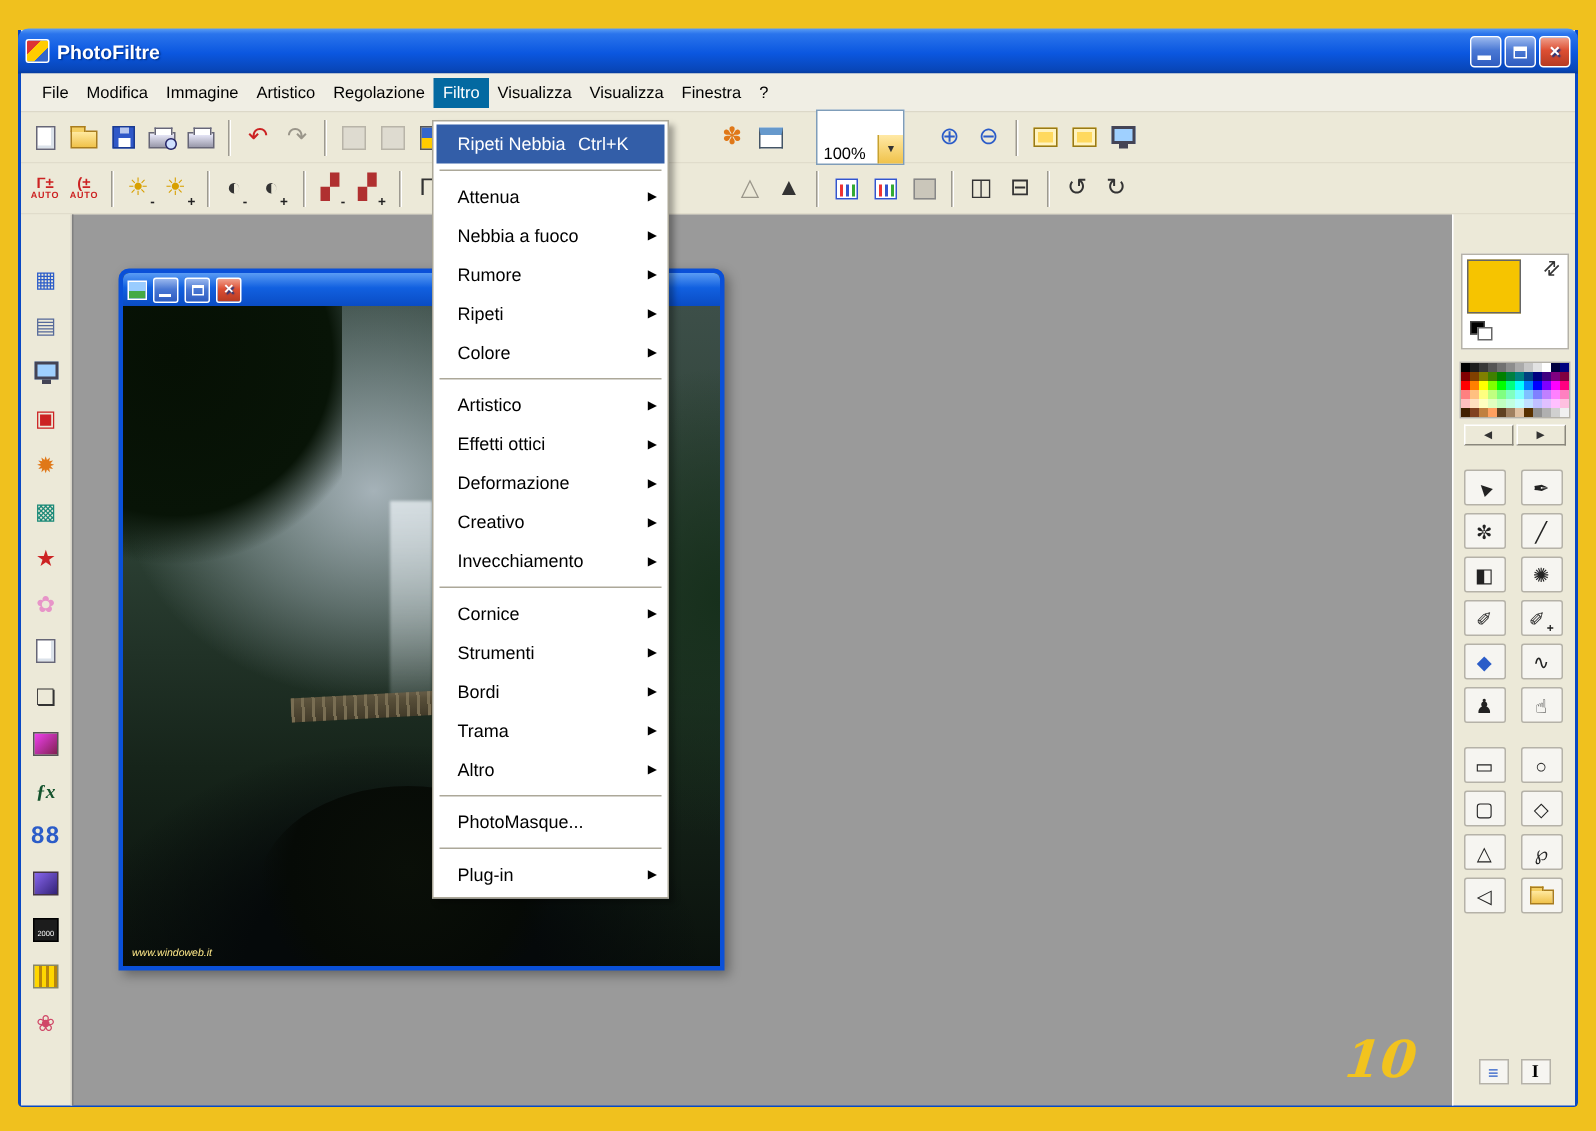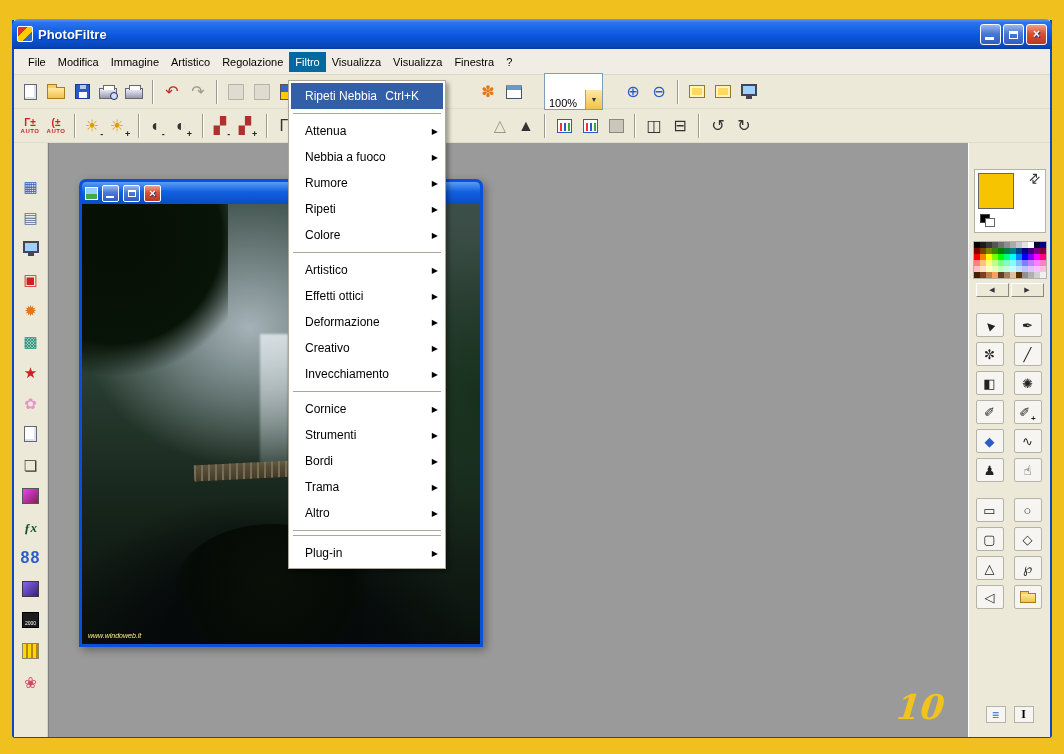--- a/index.html
+++ b/index.html
@@ -672,18 +672,21 @@
     </div>
   <div class="mrow">
       <span>Trama</span>
       <span class="marrow">▶</span>
     </div>
   <div class="mrow">
       <span>Altro</span>
       <span class="marrow">▶</span>
     </div>
   <div class="msep"></div>
+  <div class="mrow">
+      <span>PhotoMasque...</span>
+    </div>
   <div class="msep"></div>
   <div class="mrow">
       <span>Plug-in</span>
       <span class="marrow">▶</span>
     </div>
 </div>
 
 </body></html>

